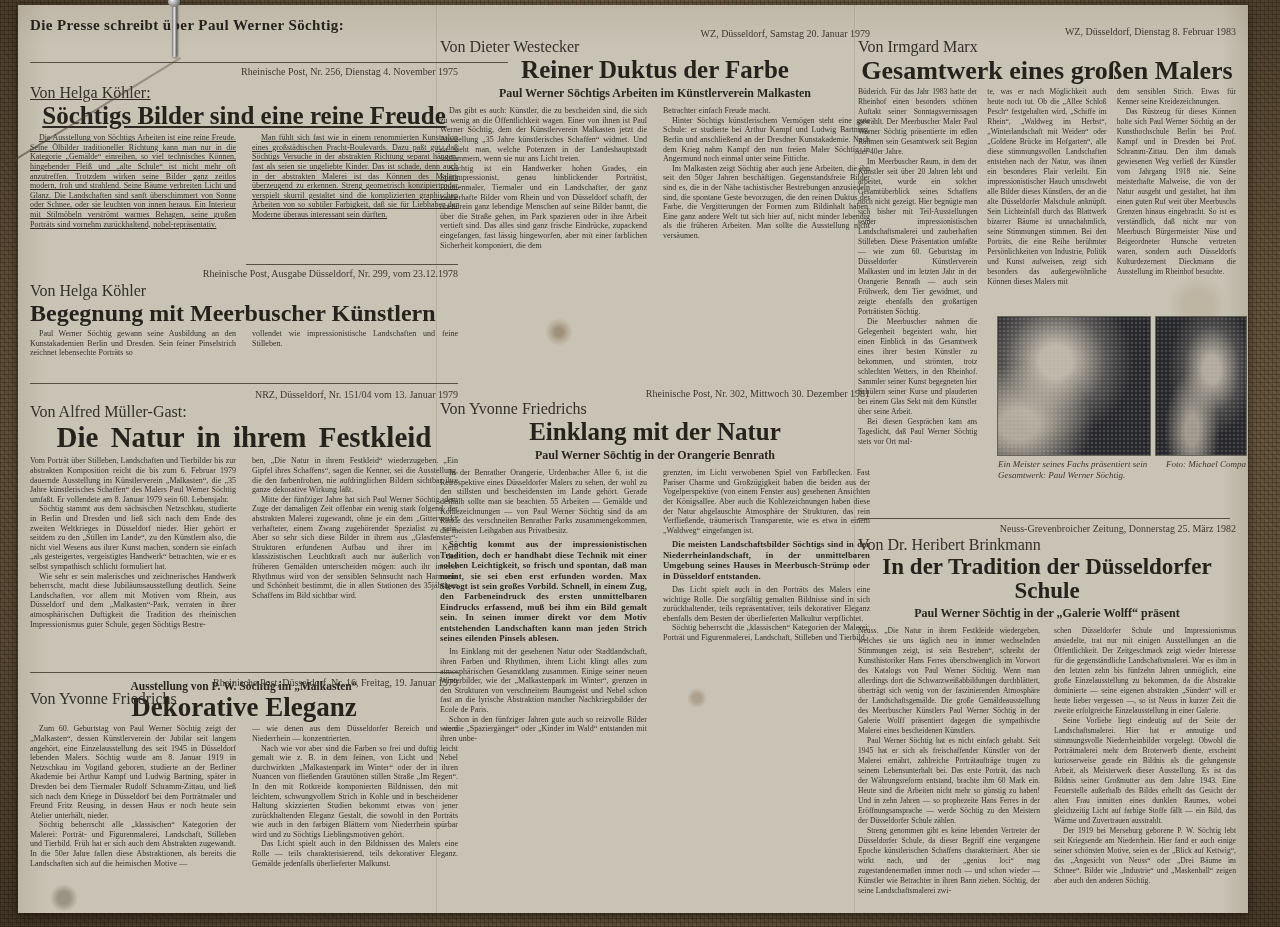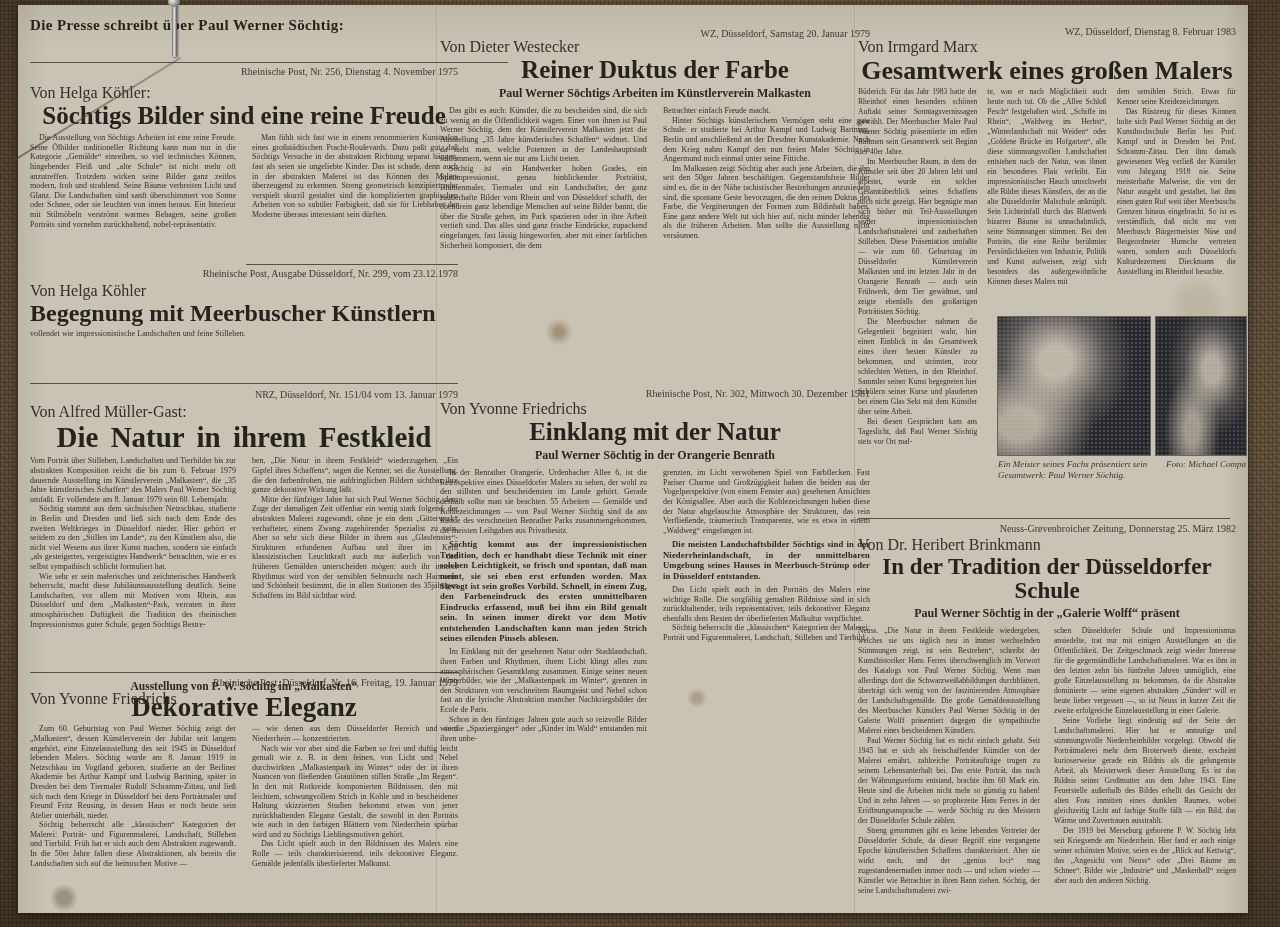--- a/index.html
+++ b/index.html
@@ -79,40 +79,43 @@
 <div id="stage">
   <div class="board"></div>
 
   <div class="paper">
     <div class="crease" style="left:418px;"></div>
     <div class="crease" style="left:836px;"></div>
 
     <div class="page-header">Die Presse schreibt über Paul Werner Söchtig:</div>
     <div class="rule" style="left:12px;top:57px;width:478px;"></div>
 
-    <article class="a1" style="left:12px;top:61px;width:428px;height:196px;">
+    <article class="a1" style="left:12px;top:61px;width:428px;height:196px;text-decoration:underline;">
       <div class="src">Rheinische Post, Nr. 256, Dienstag 4. November 1975</div>
       <div class="byline" style="margin-top:18px;">Von Helga Köhler:</div>
       <h2 class="hl center" style="font-size:25px;">Söchtigs Bilder sind eine reine Freude</h2>
       <div class="cols" style="height:128px;margin-top:4px;">
         <div class="col">
             <p>Die Ausstellung von Söchtigs Arbeiten ist eine reine Freude. Seine Ölbilder traditioneller Richtung kann man nur in die Kategorie „Gemälde“ einreihen, so viel technisches Können, hingebender Fleiß und „alte Schule“ ist nicht mehr oft anzutreffen. Trotzdem wirken seine Bilder ganz zeitlos modern, froh und strahlend. Seine Bäume verbreiten Licht und Glanz. Die Landschaften sind sanft überschimmert von Sonne oder Schnee, oder sie leuchten von innen heraus. Ein Interieur mit Stilmöbeln verströmt warmes Behagen, seine großen Porträts sind vornehm zurückhaltend, nobel-repräsentativ.</p>
           </div>
         <div class="col">
             <p>Man fühlt sich fast wie in einem renommierten Kunstsalon eines großstädtischen Pracht-Boulevards. Dazu paßt gut, daß Söchtigs Versuche in der abstrakten Richtung separat hängen, fast als seien sie ungeliebte Kinder. Das ist schade, denn auch in der abstrakten Malerei ist das Können des Malers überzeugend zu erkennen. Streng geometrisch konzipiert oder verspielt skurril gestaltet sind die komplizierten graphischen Arbeiten von so subtiler Farbigkeit, daß sie für Liebhaber der Moderne überaus interessant sein dürften.</p>
           </div>
       </div>
     </article>
 
     <article class="a2" style="left:12px;top:257px;width:428px;height:114px;">
       <div class="rule" style="left:216px;top:2px;width:212px;"></div>
       <div class="src" style="top:6px;">Rheinische Post, Ausgabe Düsseldorf, Nr. 299, vom 23.12.1978</div>
       <div class="byline" style="margin-top:20px;">Von Helga Köhler</div>
       <h2 class="hl" style="font-size:24px;">Begegnung mit Meerbuscher Künstlern</h2>
       <div class="cols" style="height:42px;margin-top:3px;">
+        <div class="col">
+            <p>Paul Werner Söchtig gewann seine Ausbildung an den Kunstakademien Berlin und Dresden. Sein feiner Pinselstrich zeichnet lebensechte Porträts so</p>
+          </div>
         <div class="col">
             <p class="noind">vollendet wie impressionistische Landschaften und feine Stilleben.</p>
           </div>
       </div>
     </article>
 
     <article class="a3" style="left:12px;top:378px;width:428px;height:264px;">
       <div class="rule" style="left:0;top:0;width:428px;"></div>
       <div class="src" style="top:6px;">NRZ, Düsseldorf, Nr. 151/04 vom 13. Januar 1979</div>
       <div class="byline" style="margin-top:20px;">Von Alfred Müller-Gast:</div>

